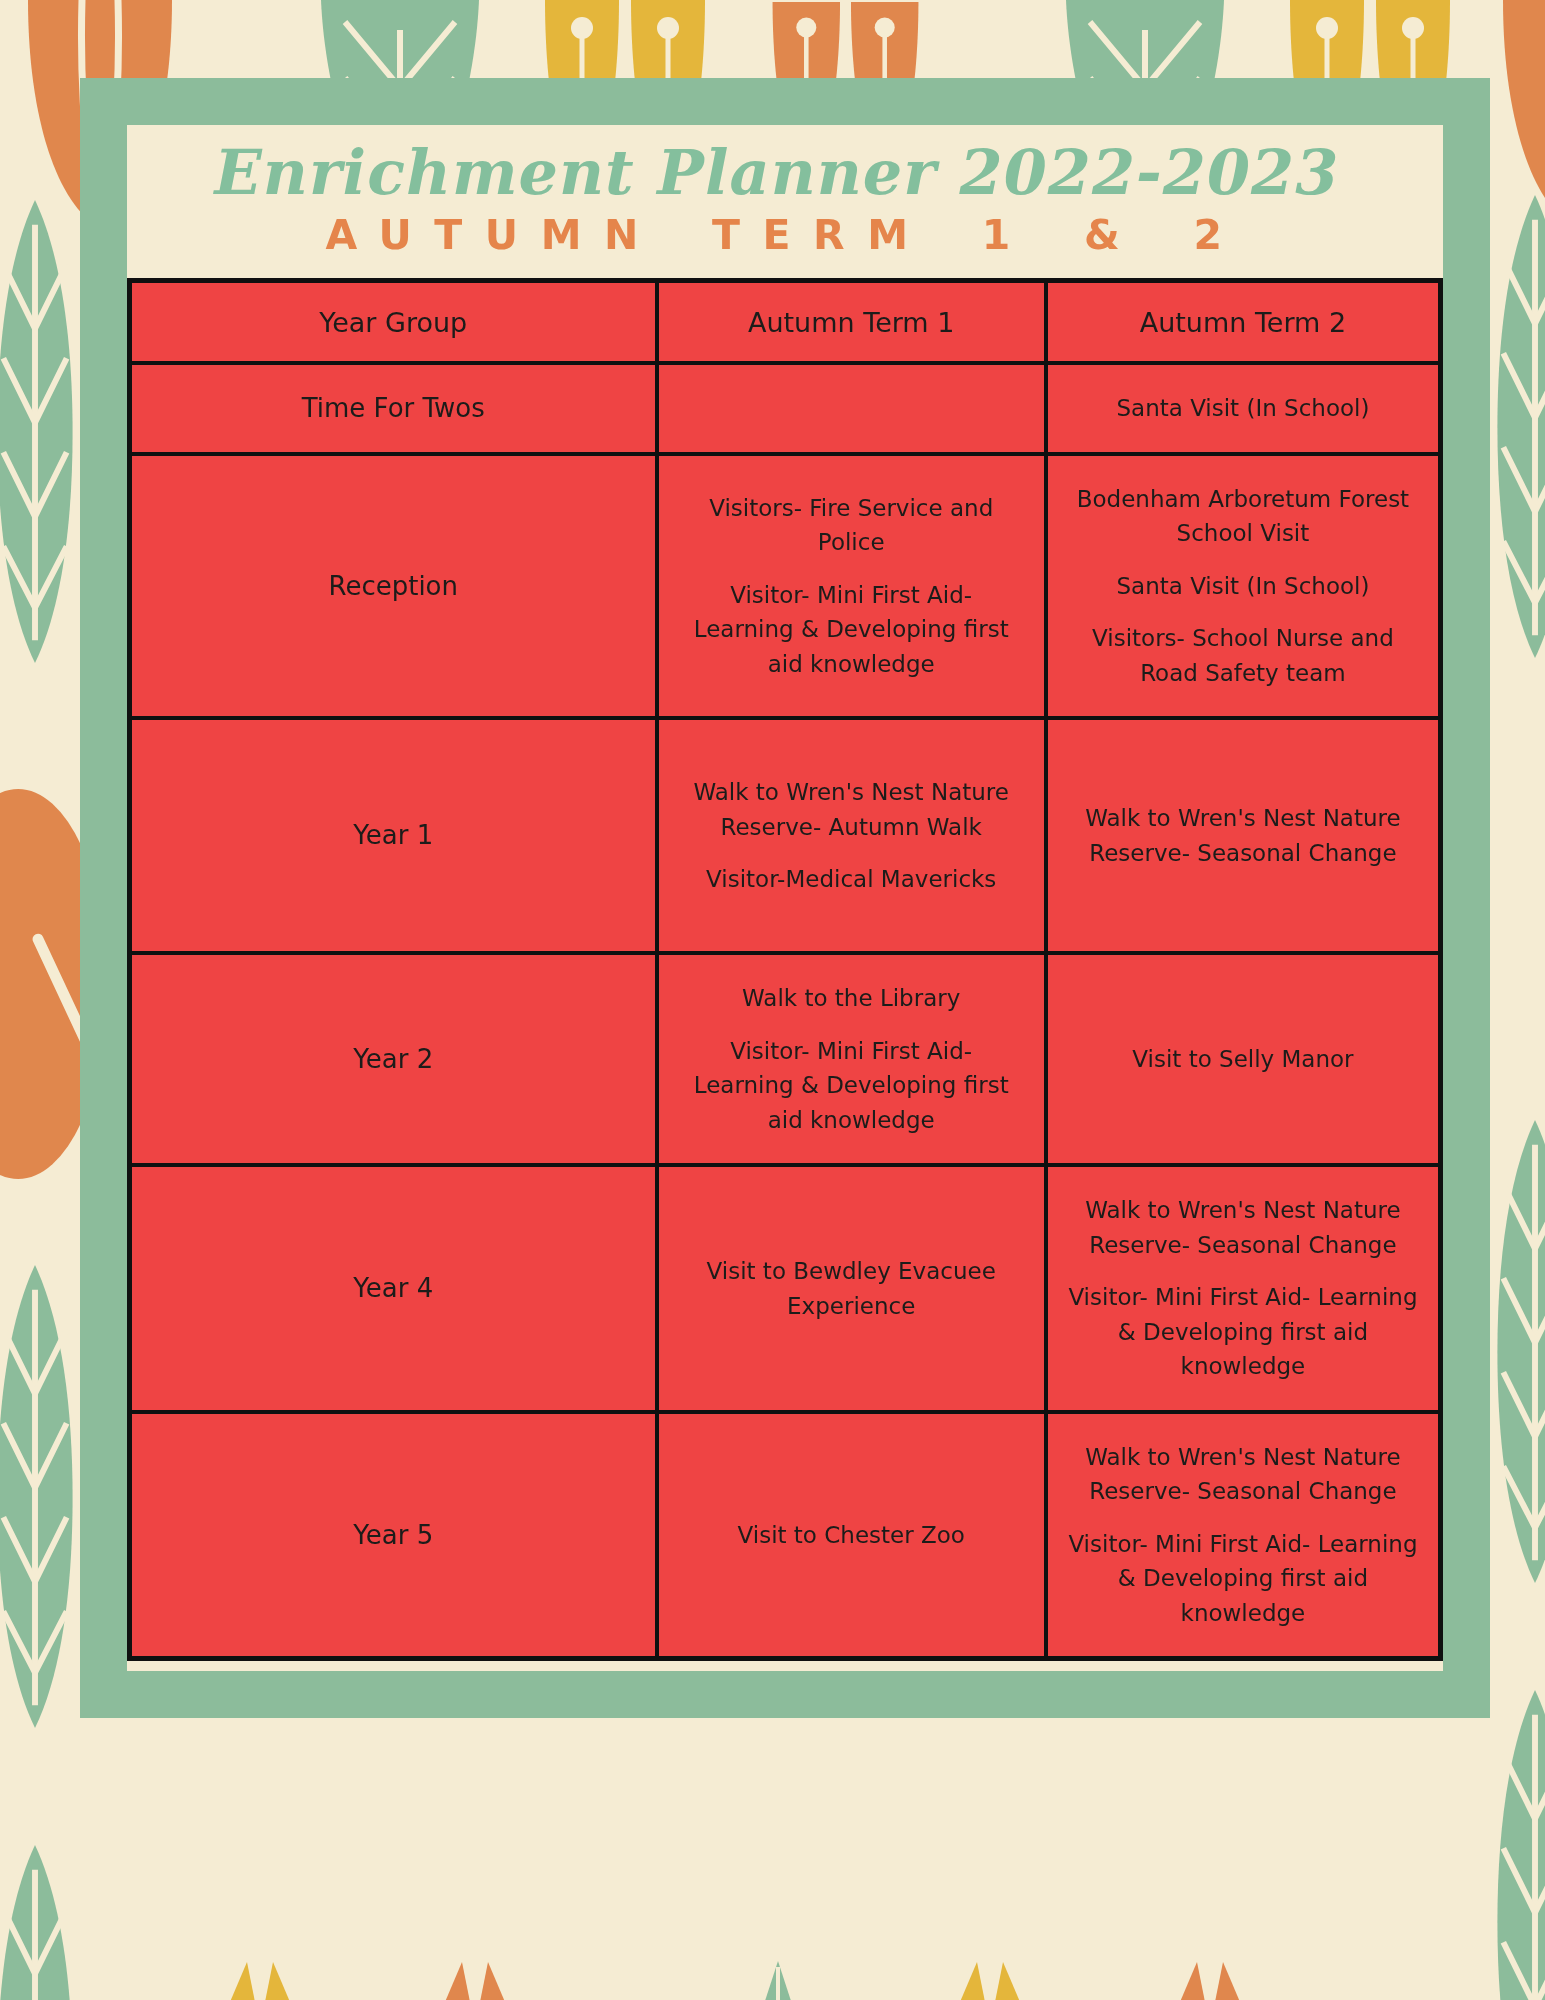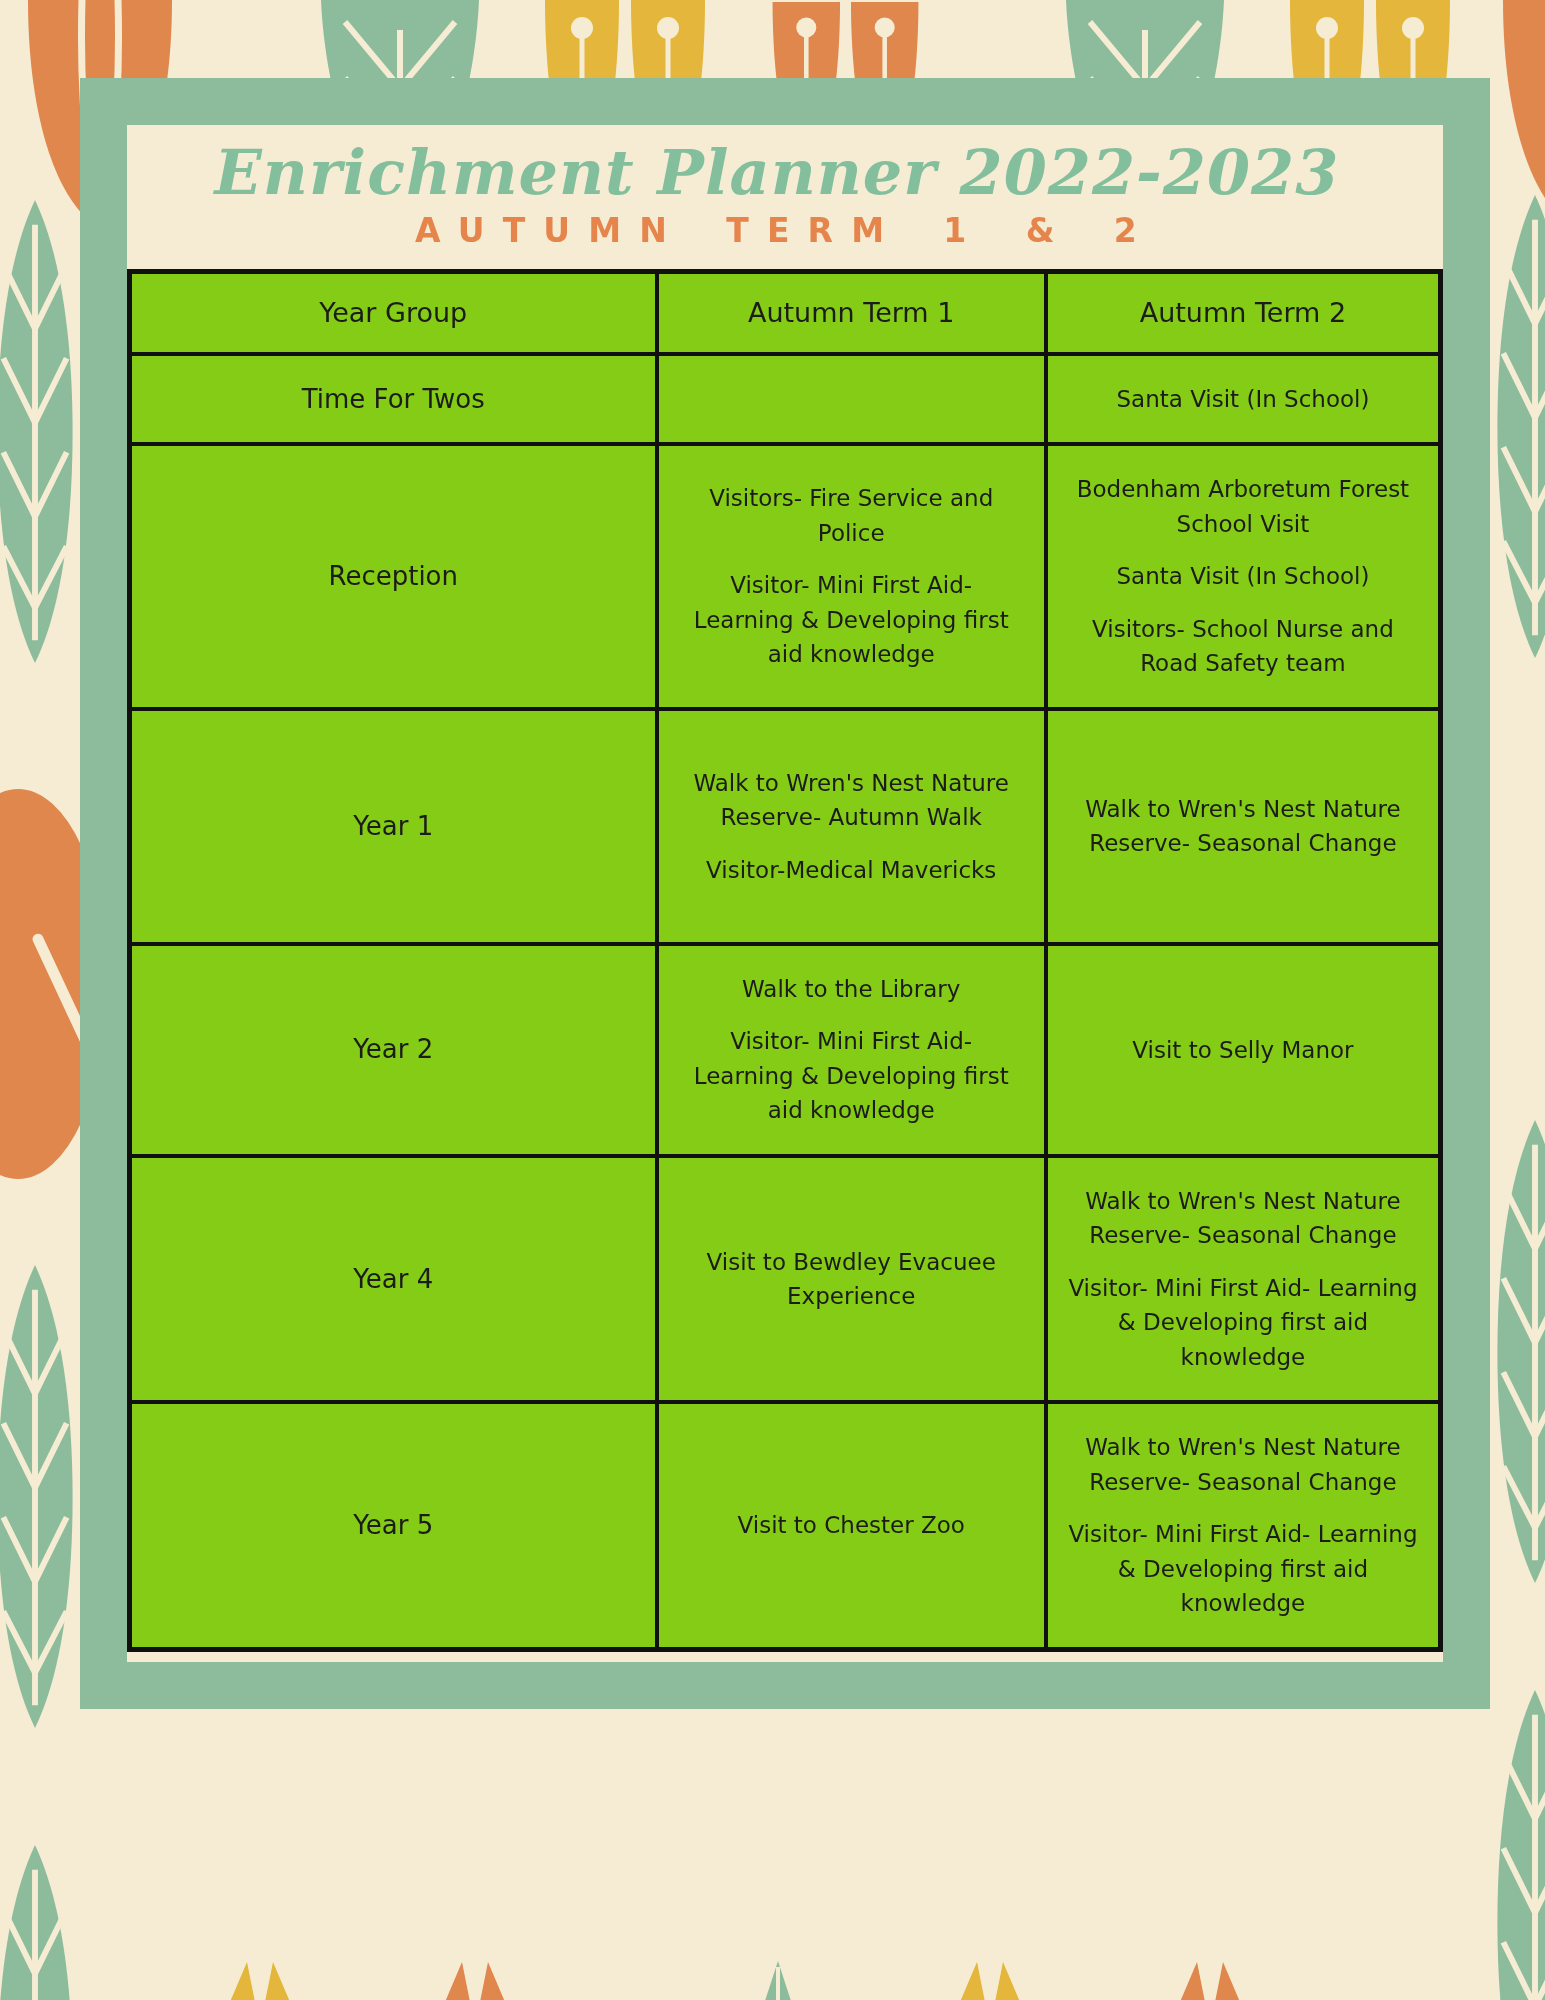--- a/index.html
+++ b/index.html
@@ -20,34 +20,34 @@
   }
   #panel{background:#f5ecd3;padding:2px 0 10px 0;}
   
   #main-title{
     text-align:center;margin:12px 16px 2px 0;
     font-family:"DejaVu Serif", serif;font-style:italic;font-weight:bold;
     font-size:62px;line-height:1.1;color:#84bf9d;letter-spacing:1px;
   }
   #sub-title{
     text-align:center;margin:4px 0 18px 0;
-    font-size:33px;font-weight:bold;color:#e5854b;
+    font-size:41px;font-weight:bold;color:#e5854b;
     letter-spacing:0.55em;word-spacing:0.35em;line-height:1.2;
   }
   
   table#planner{
     width:100%;border-collapse:collapse;table-layout:fixed;
     border:5px solid #101010;
   }
   #planner col.c1{width:40.2%;}
   #planner col.c2{width:29.7%;}
   #planner col.c3{width:30.1%;}
   #planner th,#planner td{
     border:4px solid #101010;text-align:center;vertical-align:middle;
-    padding:8px 20px;color:#1c1c1a;background:#84cc16;
+    padding:8px 20px;color:#1c1c1a;background:#ef4444;
   }
   #planner th{font-size:27px;font-weight:normal;height:62px;}
   #planner td{font-size:23px;line-height:1.5;}
   #planner td:first-child{font-size:26px;}
   #planner td p{margin:18px 0;}
   #planner tbody tr:nth-child(1){height:87px;}
   #planner tbody tr:nth-child(2){height:109px;}
   #planner tbody tr:nth-child(3){height:235px;}
   #planner tbody tr:nth-child(4){height:159px;}
   #planner tbody tr:nth-child(5){height:153px;}

